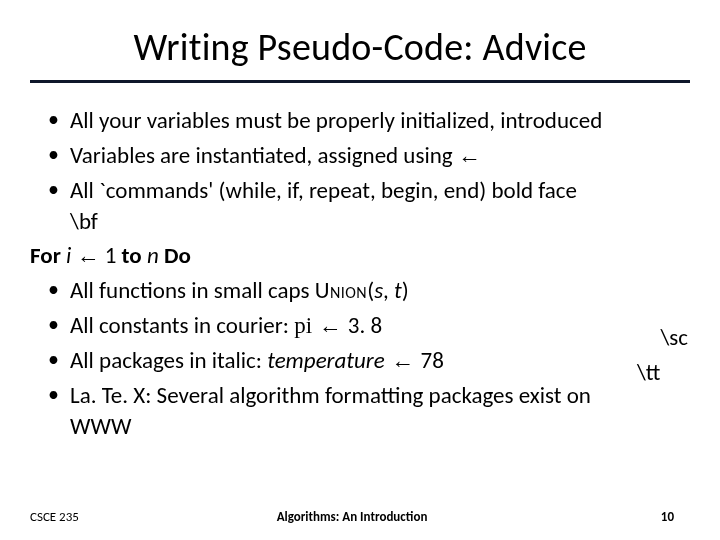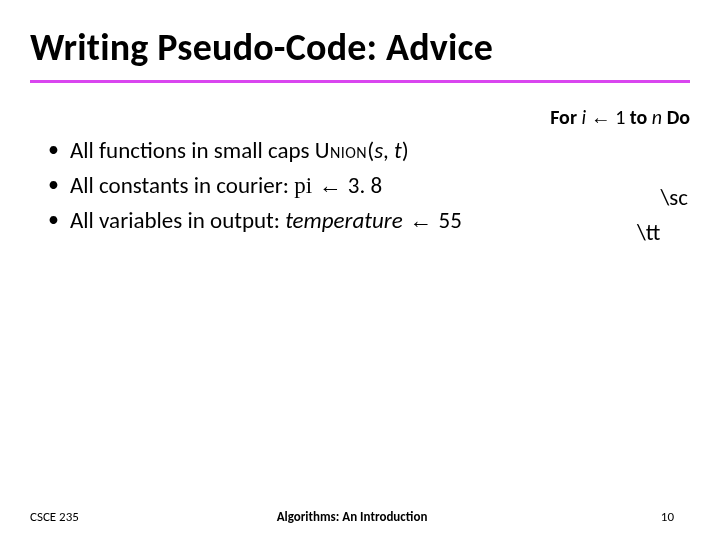--- a/index.html
+++ b/index.html
@@ -13,24 +13,24 @@
   }
   .slide {
     box-sizing: border-box;
     width: 720px;
     height: 540px;
     padding: 18px 30px 0 30px;
     position: relative;
   }
   .title {
     font-size: 38px;
-    font-weight: 700;
-    text-align: left;
+    font-weight: 400;
+    text-align: center;
     padding: 6px 0 10px 0;
-    border-bottom: 3px solid #d946ef;
+    border-bottom: 3px solid #0f172a;
     margin-bottom: 22px;
     letter-spacing: 0.2px;
   }
   ul.bullets {
     list-style: none;
     padding: 0 2px 0 18px;
     margin: 0;
     font-size: 23px;
     line-height: 1.35;
   }
@@ -40,22 +40,22 @@
     margin-bottom: 4px;
   }
   ul.bullets > li::before {
     content: "•";
     position: absolute;
     left: 0;
     top: 0;
     font-size: 22px;
   }
   .for-line {
-    text-align: right;
-    font-size: 20px;
+    text-align: left;
+    font-size: 23px;
     margin: 2px 0 6px 0;
   }
   .bold { font-weight: 700; }
   .italic { font-style: italic; }
   .smallcaps { font-variant: small-caps; letter-spacing: 0.5px; margin-top: 42px; }
   .courier { font-family: Liberation Serif, serif; }
   .arrow { font-family: Arial, sans-serif; }
   .right-note { float: right; margin-top: 47px; }
   .footer {
     position: absolute;
@@ -66,47 +66,60 @@
     padding: 0 30px;
     font-size: 13px;
   }
   .footer .left { float: left; }
   .footer .center {
     position: absolute;
     left: 0; right: 0;
     text-align: center;
     font-weight: 700;
   }
-  .footer .right { float: right; font-weight: 400; margin-left: 12px; }
+  .footer .right { float: right; font-weight: 700; margin-left: 12px; }
 </style>
 </head>
 <body>
 
 <div class="slide">
 
   <div class="title">Writing Pseudo-Code: Advice</div>
 
   <ul class="bullets">
+    <li>
+      <span>All your variables must be properly initialized, introduced</span>
+    </li>
+    <li>
+      <span>Variables are instantiated, assigned using </span><span class="arrow">←</span>
+    </li>
+    <li>
+      <span>All `commands' (while, if, repeat, begin, end) bold face</span><br>
+      <span>\bf</span>
+    </li>
   </ul>
 
   <div class="for-line">
     <span class="bold">For</span><span class="italic"> i </span><span class="arrow">←</span><span> 1 </span><span class="bold">to</span><span class="italic"> n </span><span class="bold">Do</span>
   </div>
 
   <ul class="bullets">
     <li>
       <span>All functions in small caps  </span><span class="smallcaps">Union</span><span>(</span><span class="italic">s</span><span>, </span><span class="italic">t</span><span>)</span>
       <span class="right-note">\sc</span>
     </li>
     <li>
       <span>All constants in courier:   </span><span class="courier">pi</span><span class="arrow"> ← </span><span>3. 8</span>
       <span class="right-note">\tt</span>
     </li>
     <li>
-      <span>All variables in output:  </span><span class="italic">temperature</span><span class="arrow"> ← </span><span>55</span>
+      <span>All packages in italic:  </span><span class="italic">temperature</span><span class="arrow"> ← </span><span>78</span>
+    </li>
+    <li>
+      <span>La. Te. X: Several algorithm formatting packages exist on WWW</span>
     </li>
   </ul>
 
   <div class="footer">
     <span class="left">CSCE 235</span>
     <span class="center">Algorithms: An Introduction</span>
     <span class="right">10</span>
   </div>
 
 </div>

